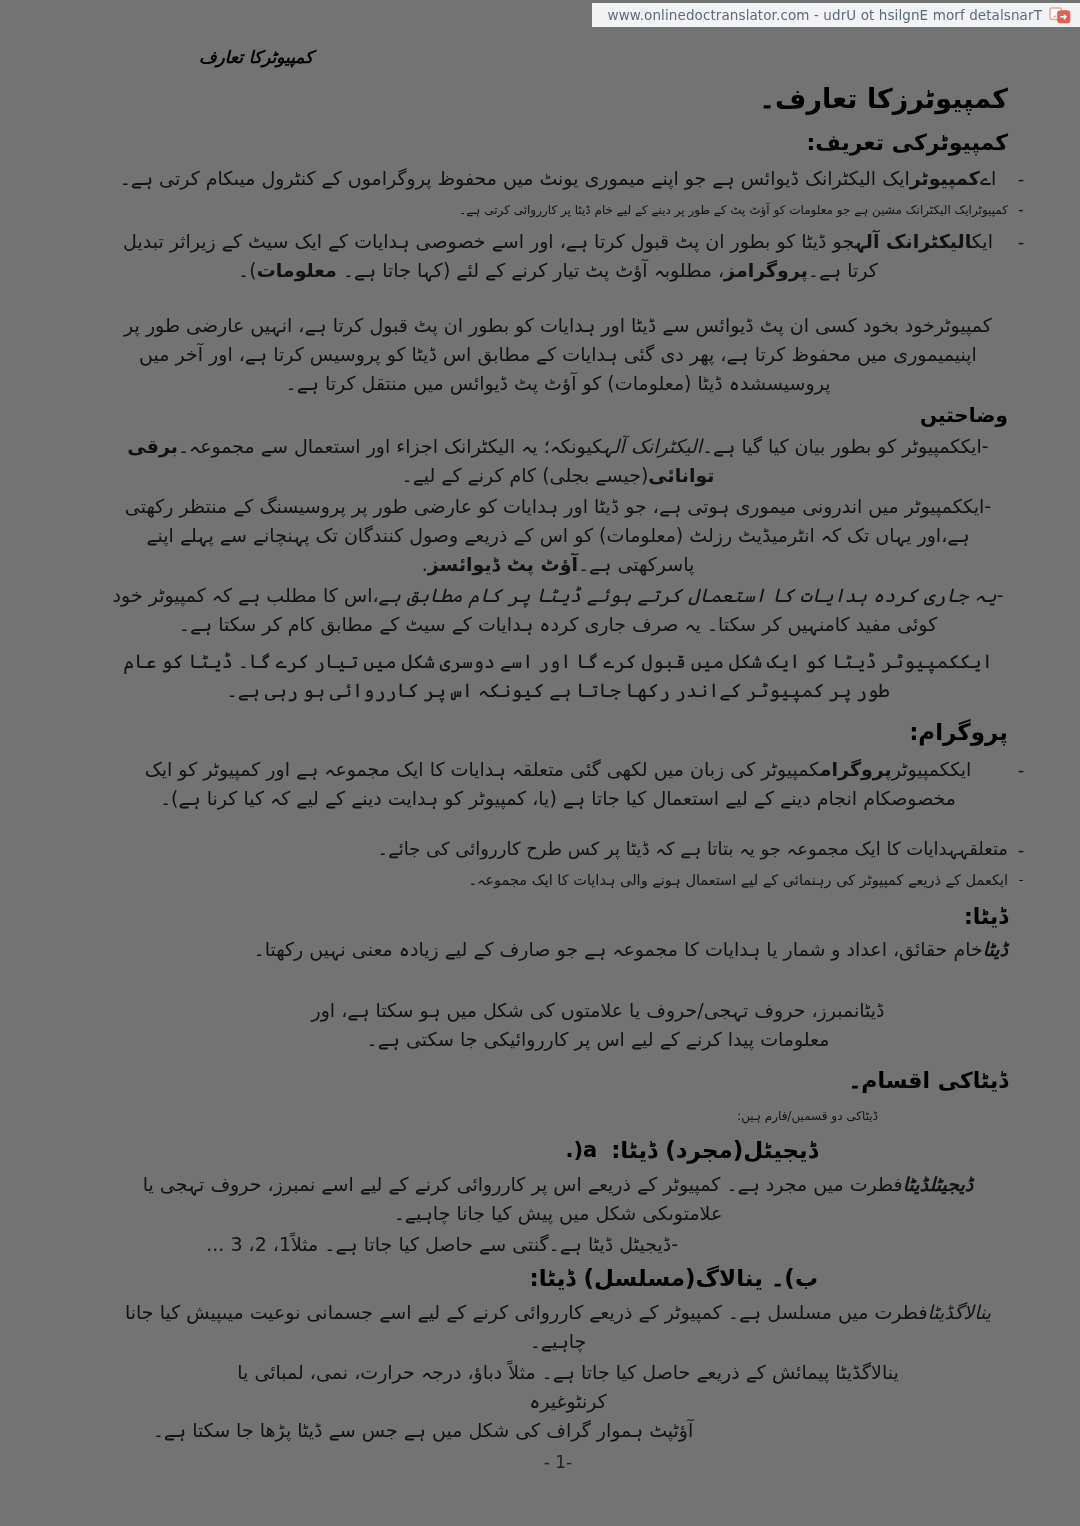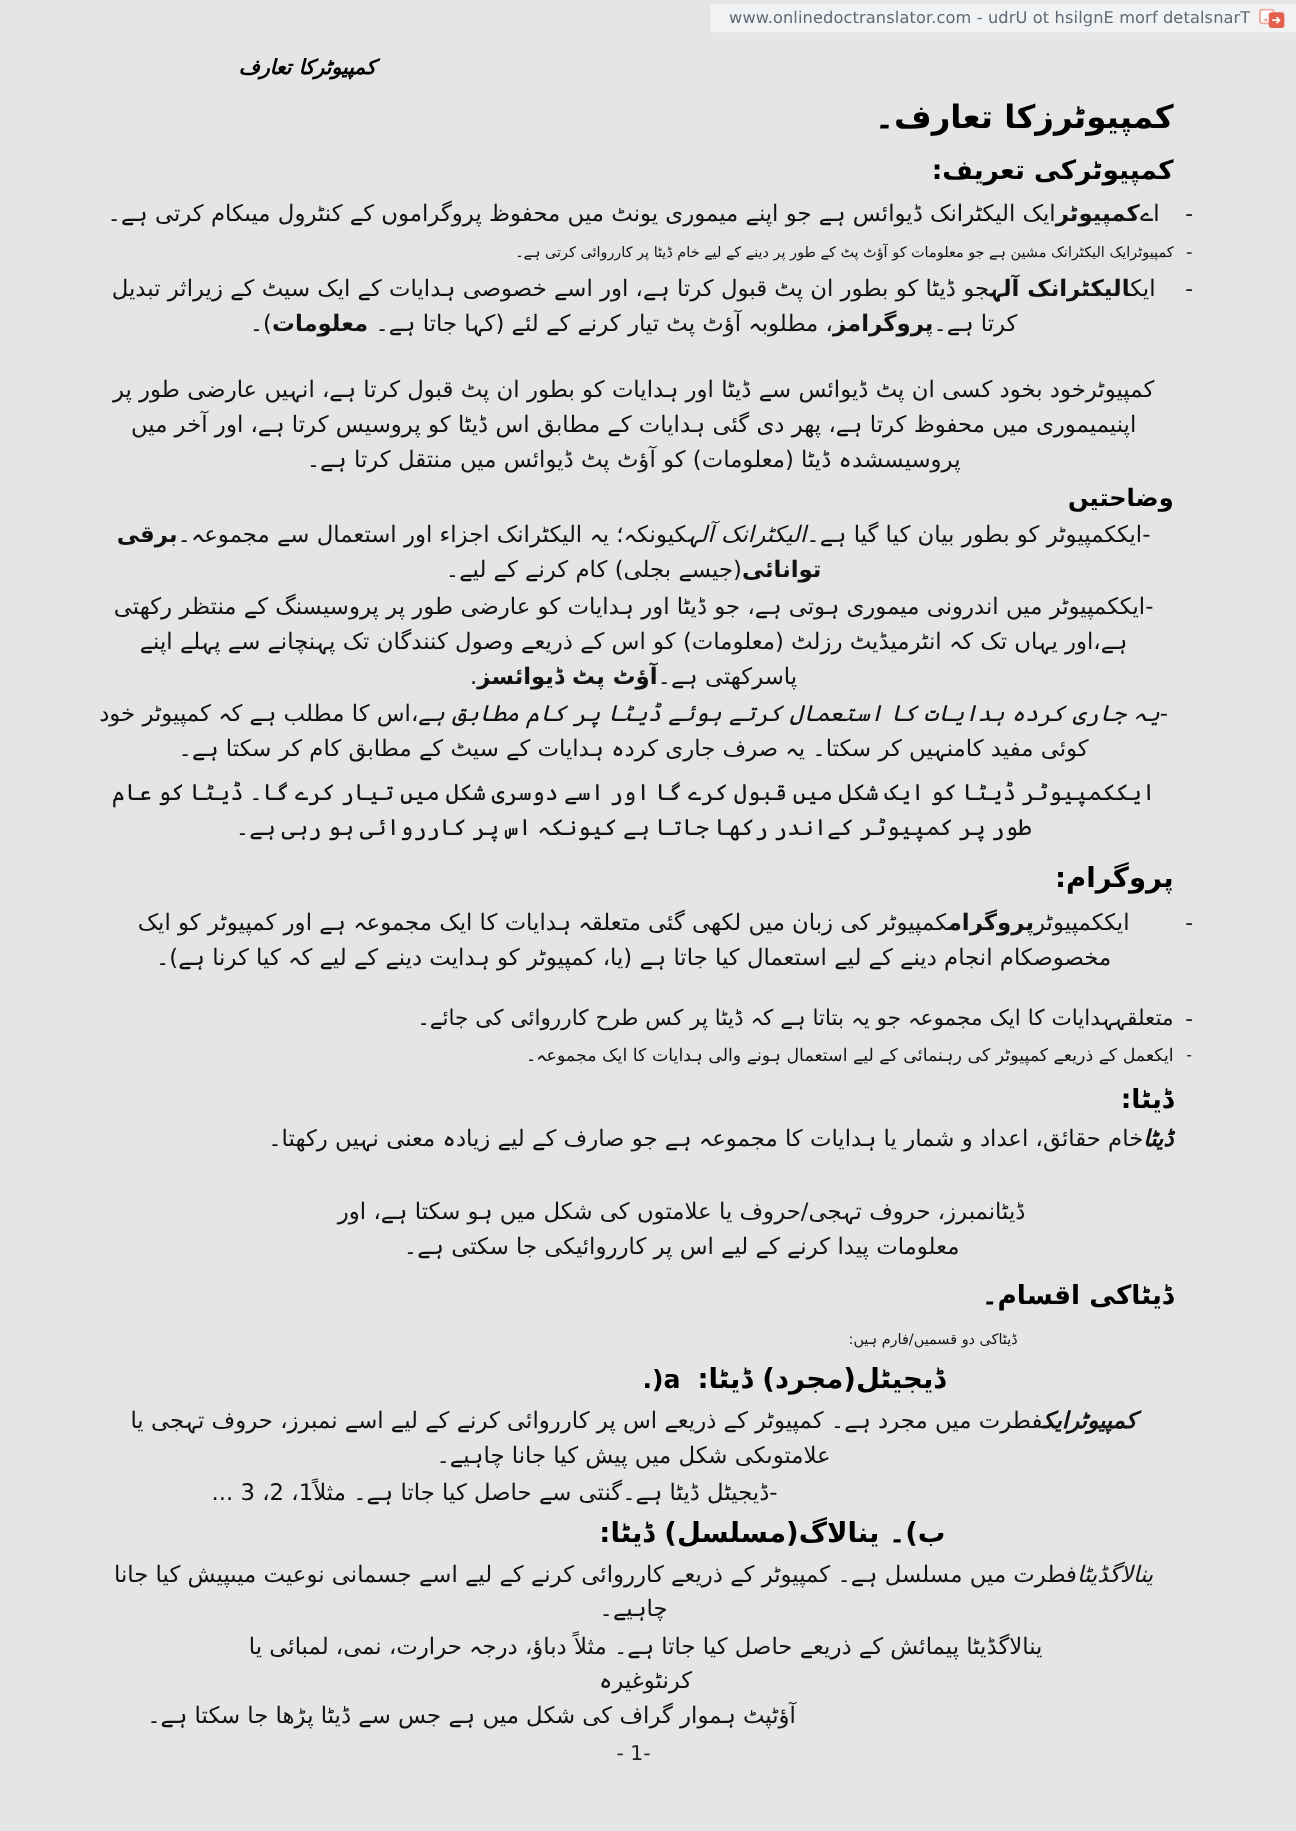--- a/index.html
+++ b/index.html
@@ -1,28 +1,28 @@
 <!DOCTYPE html>
 <html lang="ur"><head>
 <meta charset="utf-8">
 <style>
   html,body{margin:0;padding:0;background:#ffffff;}
   body{width:1080px;height:1526px;overflow:hidden;font-family:"DejaVu Sans",sans-serif;color:#121212;}
-  .page{position:relative;width:1080px;height:1526px;background:#e5e5e5;overflow:hidden;}
+  .page{position:relative;width:1080px;height:1526px;background:#737373;overflow:hidden;}
 
   
   .tbar{position:absolute;top:3px;right:0;height:24px;display:flex;align-items:center;gap:7px;
         background:#f1f2f3;padding:0 9px 0 16px;font-size:13.5px;color:#5f6a76;}
   .tbar .tlink{white-space:nowrap;letter-spacing:.1px;}
 
   
   .watermark{position:absolute;top:47px;left:199px;direction:rtl;font-size:17px;font-weight:bold;font-style:italic;color:#000;}
 
   
-  .content{position:absolute;top:78px;left:78px;width:900px;direction:rtl;text-align:right;}
+  .content{position:absolute;top:78px;left:108px;width:900px;direction:rtl;text-align:right;}
 
   .h1{font-size:27px;font-weight:bold;line-height:37px;margin:2px 0 0 0;color:#000;}
   .h2{font-size:22px;font-weight:bold;line-height:33px;margin:9px 0 2px 0;color:#000;}
   .h3{font-size:23px;font-weight:bold;line-height:35px;margin:2px 0;color:#000;}
   .hexpl{font-size:20px;font-weight:bold;line-height:30px;margin:2px 0 0 0;color:#000;}
 
   .para{font-size:19px;line-height:29px;margin:2px 0;}
   .center{text-align:center;}
   .right{text-align:right;}
 
@@ -123,21 +123,21 @@
     <p class="para center datapara">ڈیٹانمبرز، حروف تہجی/حروف یا علامتوں کی شکل میں ہو سکتا ہے، اور معلومات پیدا کرنے کے لیے اس پر کارروائیکی جا سکتی ہے۔</p>
 
     <div class="h2 mt10">ڈیٹاکی اقسام۔</div>
     <p class="para right typesintro">ڈیٹاکی دو قسمیں/فارم ہیں:</p>
 
     <div class="h3 ha">
       <span>ڈیجیٹل(مجرد) ڈیٹا:</span>
       <span class="ltrfix">.)a</span>
     </div>
 
-    <p class="para center"><span class="bolditalic">کمپیوٹرایک</span><span>فطرت میں مجرد ہے۔ کمپیوٹر کے ذریعے اس پر کارروائی کرنے کے لیے اسے نمبرز، حروف تہجی یا علامتوںکی شکل میں پیش کیا جانا چاہیے۔</span></p>
+    <p class="para center"><span class="bolditalic">ڈیجیٹلڈیٹا</span><span>فطرت میں مجرد ہے۔ کمپیوٹر کے ذریعے اس پر کارروائی کرنے کے لیے اسے نمبرز، حروف تہجی یا علامتوںکی شکل میں پیش کیا جانا چاہیے۔</span></p>
     <p class="para right digobt">-ڈیجیٹل ڈیٹا ہے۔گنتی سے حاصل کیا جاتا ہے۔ مثلاً1، 2، 3 ...</p>
 
     <div class="h3 hb">ب)۔ ینالاگ(مسلسل) ڈیٹا:</div>
 
     <p class="para center"><span class="italic">ینالاگڈیٹا</span><span>فطرت میں مسلسل ہے۔ کمپیوٹر کے ذریعے کارروائی کرنے کے لیے اسے جسمانی نوعیت میںپیش کیا جانا چاہیے۔</span></p>
     <p class="para center analogobt">ینالاگڈیٹا پیمائش کے ذریعے حاصل کیا جاتا ہے۔ مثلاً دباؤ، درجہ حرارت، نمی، لمبائی یا کرنٹوغیرہ</p>
     <p class="para center outline">آؤٹپٹ ہموار گراف کی شکل میں ہے جس سے ڈیٹا پڑھا جا سکتا ہے۔</p>
 
     <div class="pagenum">- 1-</div>
 

